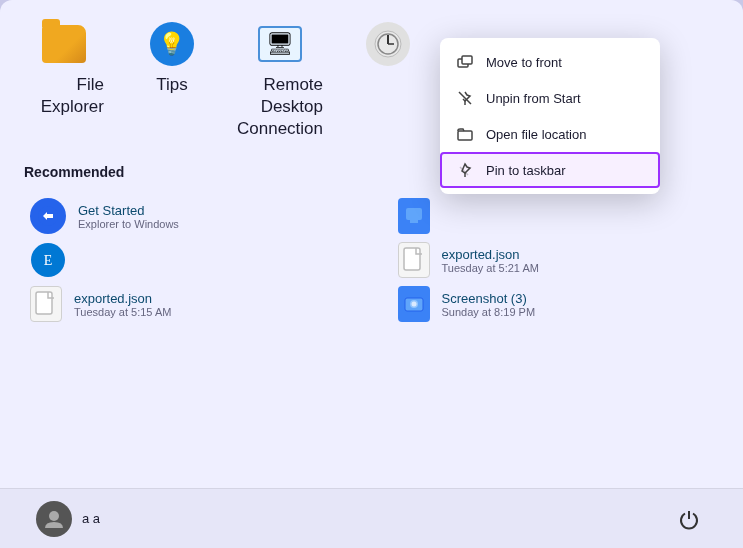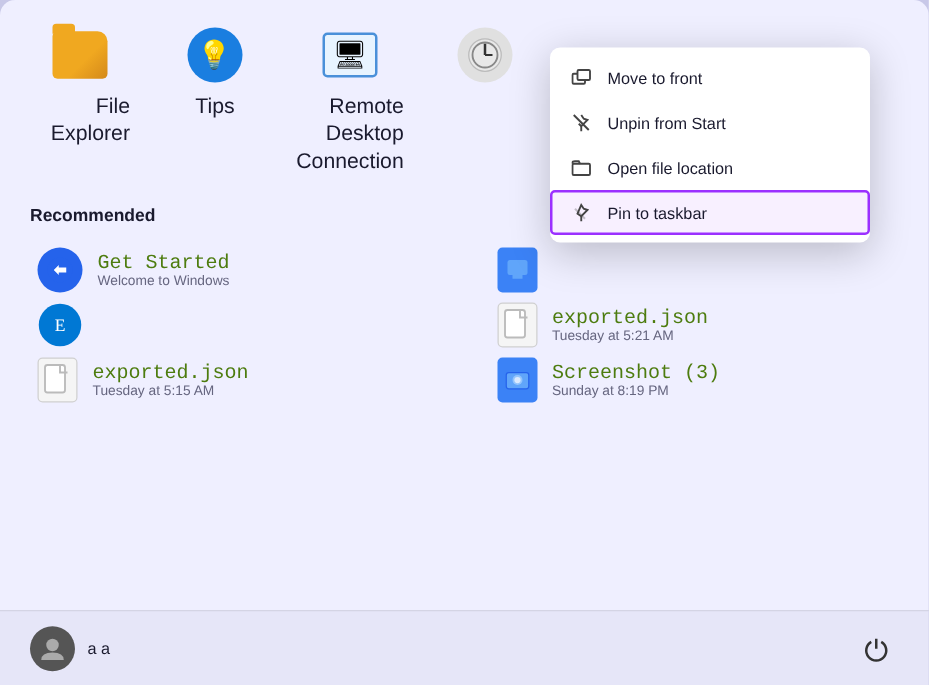--- a/index.html
+++ b/index.html
@@ -143,40 +143,39 @@
       background: transparent;
     }
 
     .rec-icon-json {
       background: #f0f0f0;
       border: 1px solid #d0d0d0;
       border-radius: 4px;
     }
 
     .rec-text-title {
-      font-size: 16px;
+      font-size: 13px;
       font-weight: 500;
-      color: #4d7c0f;
-      font-family: Liberation Mono, monospace;
+      color: #0c4a6e;
     }
 
     .rec-text-sub {
       font-size: 11px;
       color: #666680;
     }
 
     
     .context-menu {
       position: absolute;
       top: 38px;
       left: 440px;
       background: white;
       border-radius: 8px;
       box-shadow: 0 8px 32px rgba(0,0,0,0.22);
-      width: 256px;
+      width: 220px;
       padding: 6px 0;
       z-index: 100;
     }
 
     .context-menu-item {
       display: flex;
       align-items: center;
       gap: 12px;
       padding: 9px 16px;
       font-size: 13px;
@@ -201,21 +200,21 @@
     }
 
     
     .taskbar {
       position: absolute;
       bottom: 0; left: 0; right: 0;
       height: 60px;
       background: rgba(230, 230, 248, 0.97);
       display: flex;
       align-items: center;
-      padding: 0 24px;
+      padding: 0 36px;
       justify-content: space-between;
       border-top: 1px solid rgba(0,0,0,0.08);
     }
 
     .taskbar-user {
       display: flex;
       align-items: center;
       gap: 10px;
       cursor: pointer;
     }
@@ -304,21 +303,21 @@
 
         <div class="rec-item">
           <div class="rec-icon rec-icon-get-started">
             <svg width="22" height="22" viewBox="0 0 22 22">
               <circle cx="11" cy="11" r="10" fill="#2563eb"></circle>
               <path d="M6 11 L10 7 L10 9 L16 9 L16 13 L10 13 L10 15 Z" fill="white"></path>
             </svg>
           </div>
           <div>
             <div class="rec-text-title">Get Started</div>
-            <div class="rec-text-sub">Welcome to Windows</div>
+            <div class="rec-text-sub">Explorer to Windows</div>
           </div>
         </div>
 
         <div class="rec-item">
           <div class="rec-icon rec-icon-removed-apps">
             <svg width="36" height="36" viewBox="0 0 36 36">
               <circle cx="18" cy="18" r="17" fill="#0078d4"></circle>
               <text x="18" y="23" text-anchor="middle" fill="white" font-size="14" font-family="Segoe UI">E</text>
             </svg>
           </div>

